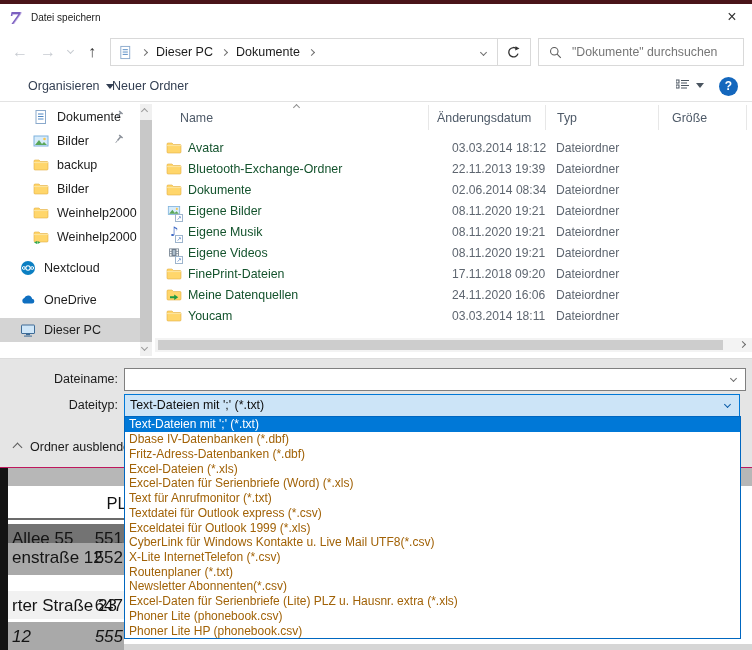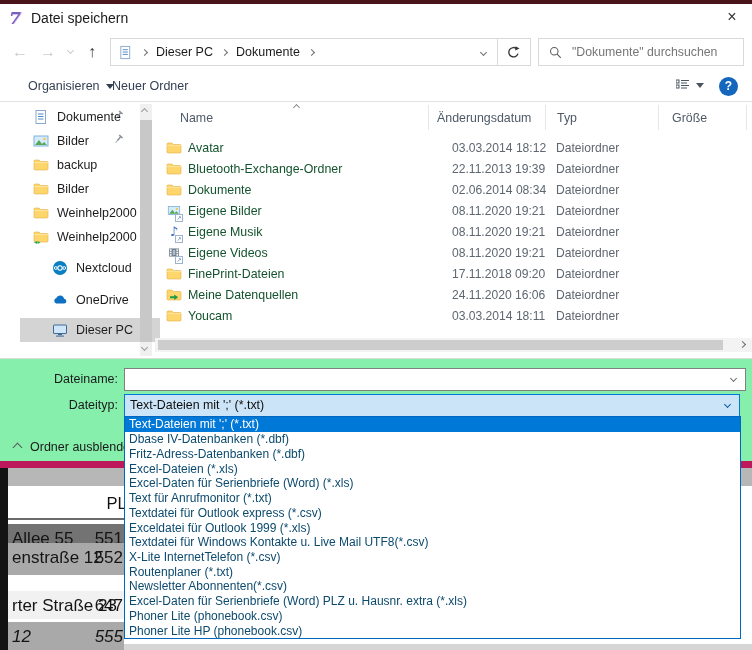--- a/index.html
+++ b/index.html
@@ -4,21 +4,21 @@
 <style>
   html,body{margin:0;padding:0;background:#888;}
   *{box-sizing:border-box;font-family:"Liberation Sans",sans-serif;}
   .screen{position:relative;width:752px;height:650px;background:#fff;overflow:hidden;}
 
   
   .top-strip{position:absolute;left:0;top:0;width:752px;height:4px;background:#491419;}
   .titlebar{position:absolute;left:0;top:4px;width:752px;height:28px;background:#fff;}
   .app-logo{position:absolute;left:9px;top:4px;font-family:"DejaVu Serif",serif;font-style:italic;font-weight:bold;
             font-size:17px;color:#7b5fc0;text-shadow:1px 0 0 #c3b2e4;}
-  .win-title{position:absolute;left:31px;top:0;line-height:28px;font-size:14px;color:#1a1a1a;}
+  .win-title{position:absolute;left:31px;top:0;line-height:28px;font-size:10px;color:#1a1a1a;}
   .close-btn{position:absolute;right:8px;top:0;width:24px;height:28px;text-align:center;line-height:26px;
              font-size:16px;color:#333;cursor:default;}
 
   
   .navbar{position:absolute;left:0;top:32px;width:752px;height:40px;background:#fff;}
   .nav-glyph{position:absolute;top:0;height:40px;line-height:40px;font-size:16px;}
   .dim{color:#c7cbd1;} .dark{color:#3c3c3c;}
   .chv{display:inline-block;width:7px;height:7px;border-right:1.6px solid #6f6f6f;border-bottom:1.6px solid #6f6f6f;}
   .chv.down{transform:rotate(45deg);} .chv.right{transform:rotate(-45deg);} .chv.up{transform:rotate(-135deg);}
   .chv.s{width:5px;height:5px;} .chv.dim{border-color:#c7cbd1;}
@@ -42,21 +42,21 @@
   .tri-down{display:inline-block;width:0;height:0;border-left:4px solid transparent;border-right:4px solid transparent;
             border-top:5px solid #333f52;margin-left:6px;vertical-align:1px;}
   .view-btn{position:absolute;right:48px;top:7px;display:flex;align-items:center;gap:6px;}
   .help-btn{position:absolute;right:14px;top:5px;width:19px;height:19px;border-radius:50%;background:#1467bd;
             color:#fff;font-size:12px;font-weight:bold;text-align:center;line-height:19px;}
 
   
   .main{position:absolute;left:0;top:102px;width:752px;height:256px;background:#fff;}
   .side-item{position:absolute;left:0;width:140px;height:22px;display:flex;align-items:center;font-size:12.5px;color:#1c1c1c;}
   .side-item .ic{width:16px;height:16px;margin-right:8px;flex:0 0 auto;}
-  .indent1{padding-left:33px;} .indent0{padding-left:32px;margin-left:20px;}
+  .indent1{padding-left:33px;} .indent0{padding-left:20px;}
   .side-item.sel{background:#d4d4d4;}
   .pin{position:absolute;left:112px;top:4px;}
   .sb-v{position:absolute;left:140px;top:2px;width:12px;height:252px;background:#f0f0f0;}
   .sb-v .thumb{position:absolute;left:0;top:16px;width:12px;height:222px;background:#c8c8c8;}
   .sb-arrow{position:absolute;left:142px;}
 
   .list-head{position:absolute;left:155px;top:0;width:597px;height:31px;font-size:12.4px;color:#4e5a68;}
   .col-lbl{position:absolute;top:9px;}
   .col-sep{position:absolute;top:3px;width:1px;height:25px;background:#e7e7e7;}
   .sort-caret{position:absolute;left:139px;top:3px;}
@@ -67,22 +67,22 @@
   .f-type{position:absolute;left:401px;top:3px;color:#5e6670;font-size:12.1px;}
   .hscroll{position:absolute;left:155px;top:236px;width:597px;height:14px;background:#f3f3f3;}
   .hscroll .thumb{position:absolute;left:3px;top:2px;width:565px;height:10px;background:#cdcdcd;}
   .hscroll .arr{position:absolute;right:7px;top:4px;}
 
   .note{font-family:"DejaVu Sans",sans-serif;color:#3a66c4;font-size:13px;line-height:16px;display:block;text-align:center;}
   .sc-ov{position:absolute;left:9px;top:11px;width:8px;height:8px;background:#fff;border:1px solid #9db4cc;
          font-family:"DejaVu Sans",sans-serif;font-size:6px;line-height:6px;color:#3b6fbe;text-align:center;}
 
   
-  .footer{position:absolute;left:0;top:358px;width:752px;height:110px;background:#86efac;
-          border-top:1px solid #dcdcdc;border-bottom:7px solid #be185d;}
+  .footer{position:absolute;left:0;top:358px;width:752px;height:110px;background:#e5e5e5;
+          border-top:1px solid #dcdcdc;border-bottom:1px solid #be185d;}
   .fld-lbl{position:absolute;left:0;width:118px;text-align:right;font-size:12.5px;color:#1a1a1a;}
   .name-input{position:absolute;left:124px;top:9px;width:622px;height:23px;background:#fff;border:1px solid #7f7f7f;}
   .name-input input{position:absolute;left:4px;top:1px;width:590px;height:19px;border:none;outline:none;font-size:12.5px;background:transparent;}
   .name-input .chv{position:absolute;right:9px;top:7px;}
   .type-combo{position:absolute;left:124px;top:35px;width:616px;height:23px;background:#cce4f7;border:1px solid #0078d7;
               font-size:12.4px;color:#0f0f0f;line-height:21px;padding-left:5px;}
   .type-combo .chv{position:absolute;right:9px;top:7px;border-color:#0b5ca8;}
   .hide-folders{position:absolute;left:14px;top:81px;display:flex;align-items:center;gap:9px;
                 font-size:12.5px;color:#1a1a1a;}
 
@@ -94,21 +94,21 @@
   .bg-rule{position:absolute;left:8px;top:50px;width:116px;height:2px;background:#6b6b6b;}
   .bg-row{position:absolute;left:8px;width:116px;font-size:17px;color:#141414;}
   .bg-row .street{position:absolute;left:4px;top:5px;white-space:nowrap;}
   .bg-row .num{position:absolute;right:1px;top:5px;}
   .shade-light{background:#737373;} .shade-dark{background:#a9a9a9;} .shade-white{background:#f1f1f1;}
   .bg-bottom{position:absolute;left:124px;top:176px;width:628px;height:6px;background:#d6d6d6;}
 
   
   .dropdown{position:absolute;left:124px;top:416px;width:617px;height:223px;background:#fff;
             border:1px solid #0067c0;z-index:20;display:flex;flex-direction:column;}
-  .dd-item{flex:1;display:flex;align-items:center;padding-left:4px;font-size:12px;color:#0c4a6e;white-space:nowrap;overflow:hidden;}
+  .dd-item{flex:1;display:flex;align-items:center;padding-left:4px;font-size:12px;color:#a16207;white-space:nowrap;overflow:hidden;}
   .dd-item.sel{background:#0078d7;color:#fff;}
 
   .ic{display:inline-block;}
 </style>
 </head>
 <body>
 
 <div class="screen">
 
   <div class="top-strip"></div>
@@ -417,22 +417,22 @@
 
   <div class="dropdown">
     <div class="dd-item sel">Text-Dateien mit ';' (*.txt)</div>
     <div class="dd-item">Dbase IV-Datenbanken (*.dbf)</div>
     <div class="dd-item">Fritz-Adress-Datenbanken (*.dbf)</div>
     <div class="dd-item">Excel-Dateien (*.xls)</div>
     <div class="dd-item">Excel-Daten für Serienbriefe (Word) (*.xls)</div>
     <div class="dd-item">Text für Anrufmonitor (*.txt)</div>
     <div class="dd-item">Textdatei für Outlook express (*.csv)</div>
     <div class="dd-item">Exceldatei für Outlook 1999 (*.xls)</div>
-    <div class="dd-item">Textdatei für Windows Kontakte u. Live Mail UTF8(*.csv)</div>
+    <div class="dd-item">CyberLink für Windows Kontakte u. Live Mail UTF8(*.csv)</div>
     <div class="dd-item">X-Lite InternetTelefon (*.csv)</div>
     <div class="dd-item">Routenplaner (*.txt)</div>
     <div class="dd-item">Newsletter Abonnenten(*.csv)</div>
-    <div class="dd-item">Excel-Daten für Serienbriefe (Word) PLZ u. Hausnr. extra (*.xls)</div>
+    <div class="dd-item">Excel-Daten für Serienbriefe (Lite) PLZ u. Hausnr. extra (*.xls)</div>
     <div class="dd-item">Phoner Lite (phonebook.csv)</div>
     <div class="dd-item">Phoner Lite HP (phonebook.csv)</div>
   </div>
 
 </div>
 
 </body></html>

